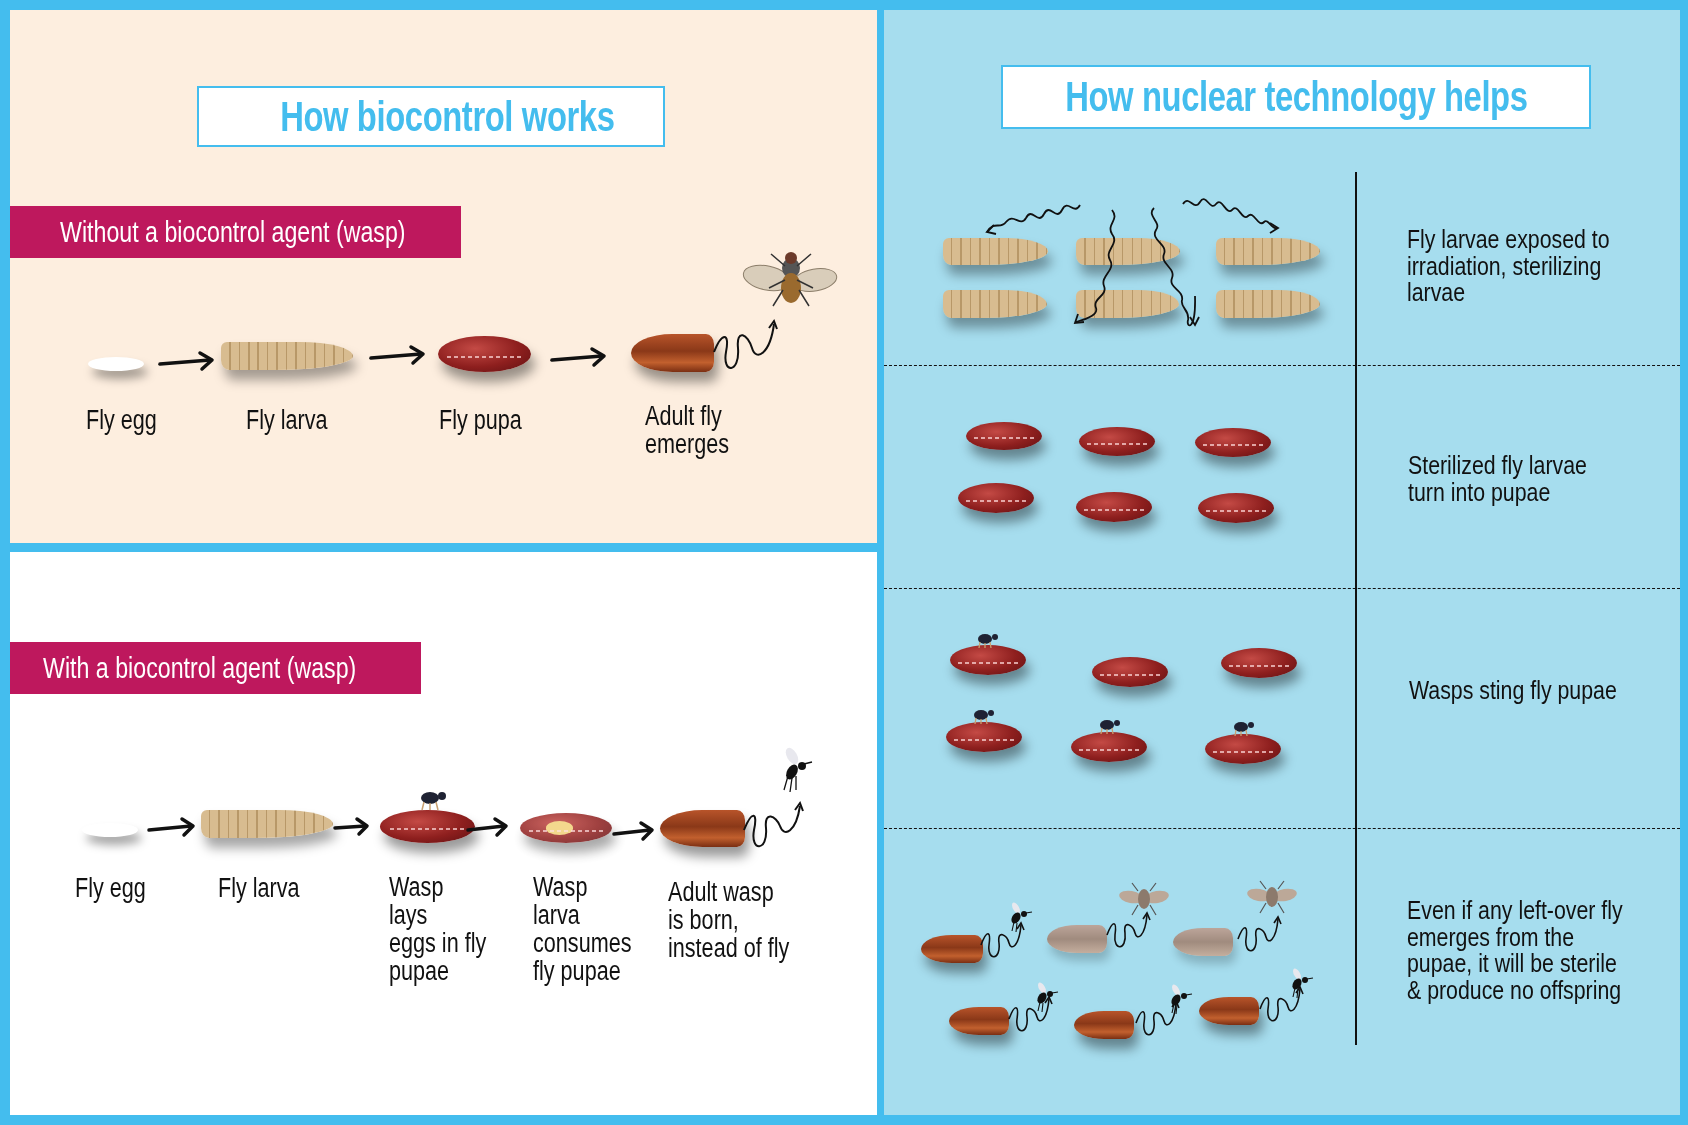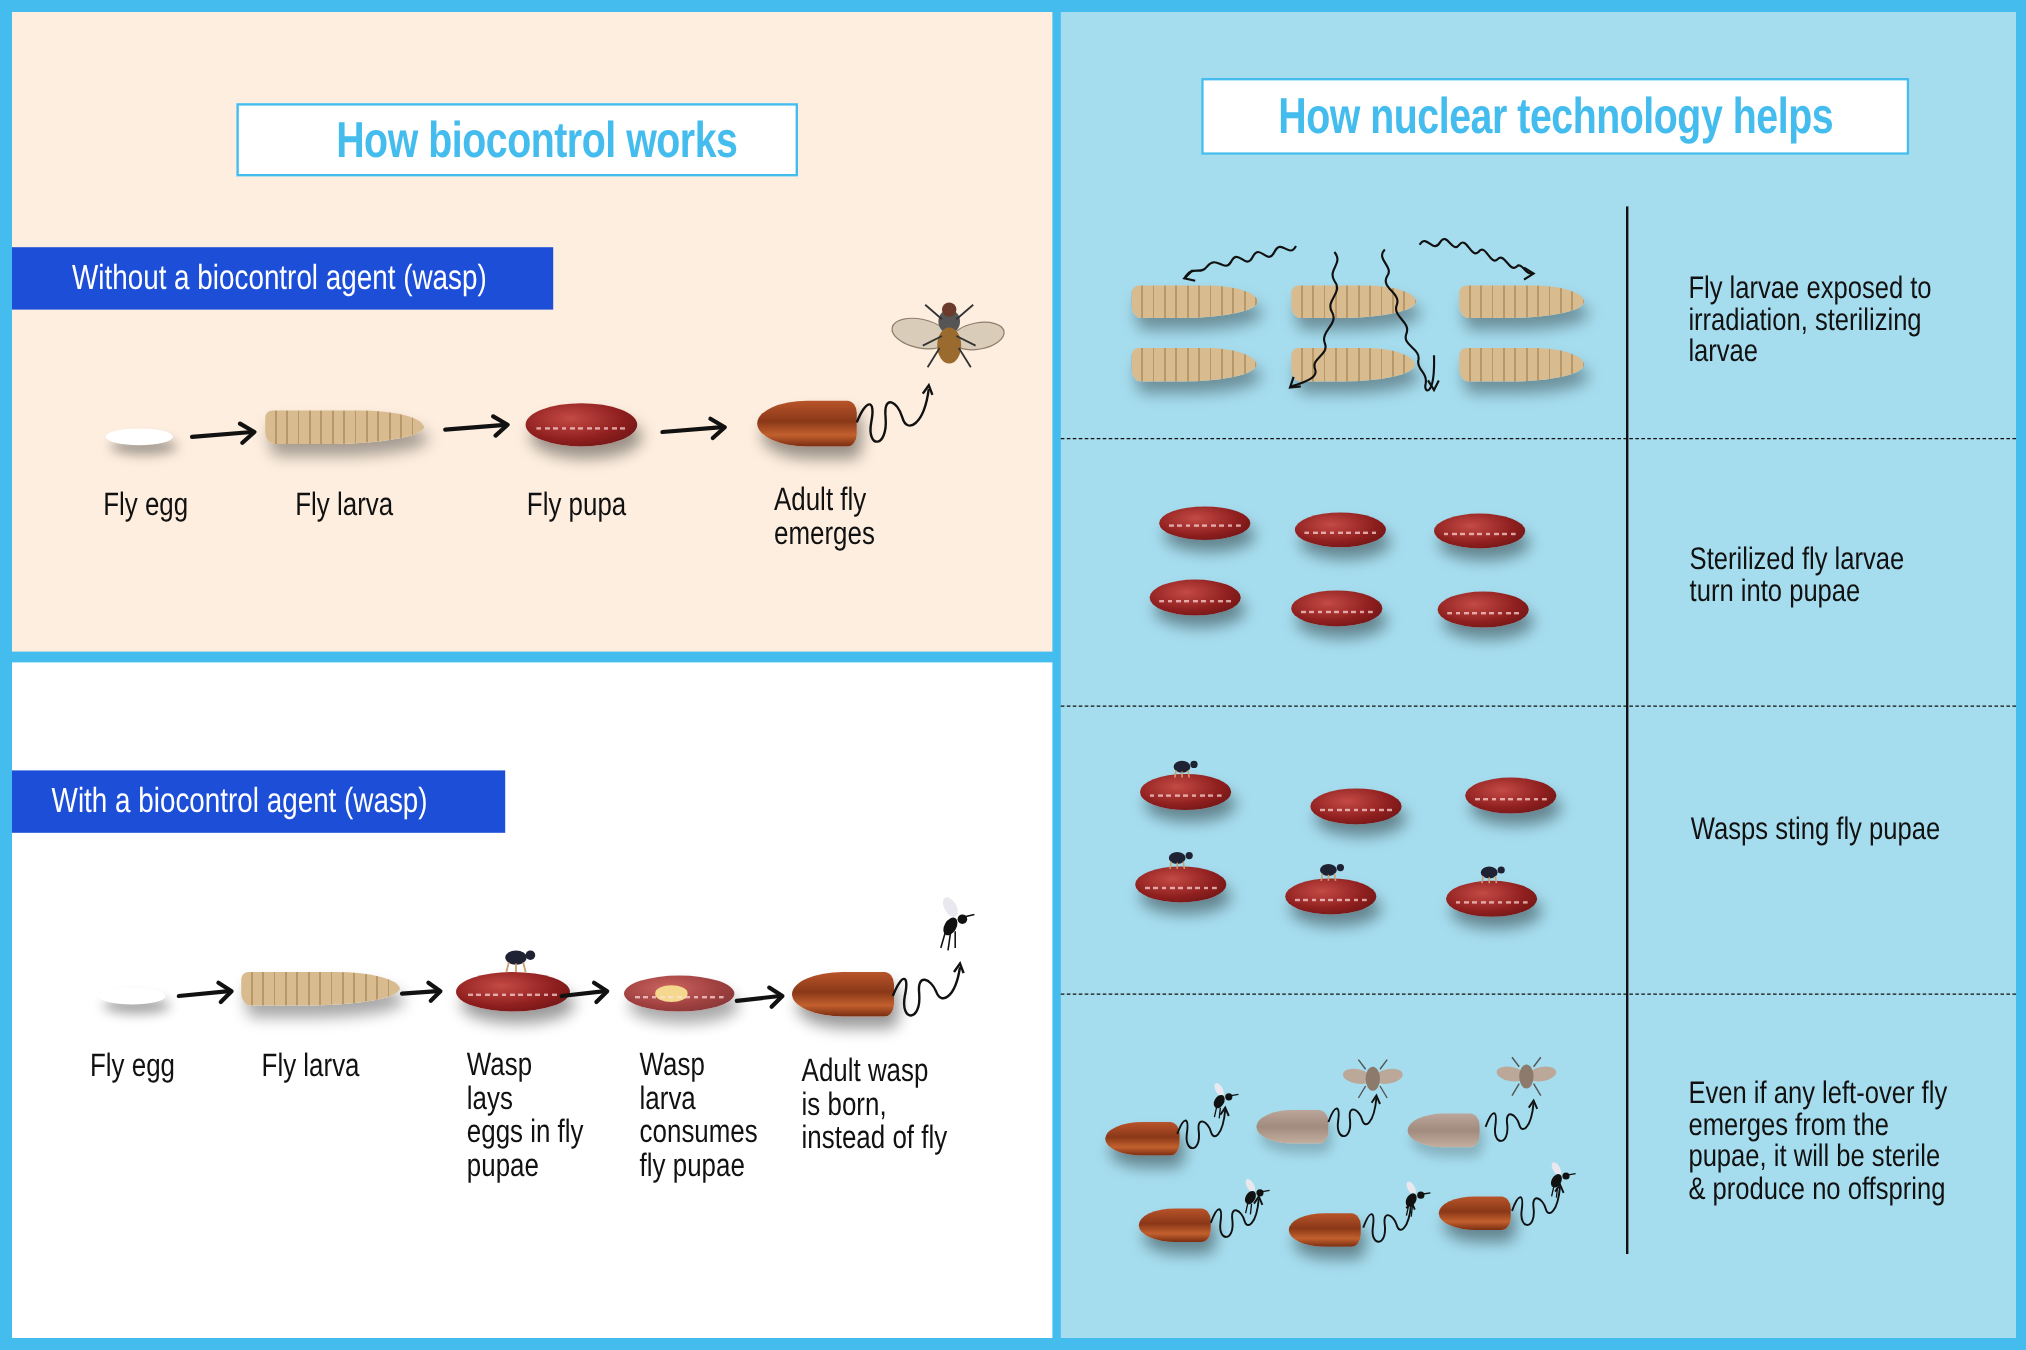--- a/index.html
+++ b/index.html
@@ -3,21 +3,21 @@
 <meta charset="utf-8">
 <style>
   html, body { margin:0; padding:0; }
   body { width:1688px; height:1125px; position:relative; overflow:hidden; background:#44BDEE; font-family:"Liberation Sans", sans-serif; }
   .abs { position:absolute; }
   .panel-tl { left:10px; top:10px; width:867px; height:533px; background:#FDEEDF; }
   .panel-bl { left:10px; top:552px; width:867px; height:563px; background:#FFFFFF; }
   .panel-r  { left:884px; top:10px; width:796px; height:1105px; background:#A6DDEE; }
   .title-box { background:#FFFFFF; border:2px solid #44BDEE; box-sizing:border-box; display:flex; align-items:center; justify-content:center; overflow:hidden; }
   .title-text { color:#44BDEE; font-weight:bold; font-size:42px; white-space:nowrap; display:inline-block; transform:scaleX(0.78); transform-origin:center; letter-spacing:-0.5px; }
-  .banner { background:#1d4ed8; color:#FFFFFF; display:flex; align-items:center; overflow:hidden; }
+  .banner { background:#be185d; color:#FFFFFF; display:flex; align-items:center; overflow:hidden; }
   .banner-text { font-size:29px; white-space:nowrap; display:inline-block; transform:scaleX(0.8); transform-origin:left center; }
   .label { color:#111; font-size:27px; line-height:28px; white-space:pre; transform:scaleX(0.8); transform-origin:left top; }
   .desc { color:#111; font-size:26px; line-height:26.5px; white-space:pre; transform:scaleX(0.82); transform-origin:left top; }
   .egg { width:56px; height:14px; border-radius:50%; background:#FFFFFF; box-shadow:4px 8px 10px rgba(0,0,0,0.35); }
   .larva { height:28px; border-radius:6px 40% 60% 8px / 6px 50% 50% 10px; background:repeating-linear-gradient(90deg,#D8BC90 0 8px,#B89868 8px 9.5px); box-shadow:4px 10px 12px rgba(0,0,0,0.35); }
   .pupa { border-radius:50%/50%; background:radial-gradient(ellipse at 40% 35%,#C44A45 0%,#8E1F1E 55%,#5E1012 100%); box-shadow:4px 10px 12px rgba(0,0,0,0.4); }
   .pupa::after { content:""; position:absolute; left:10%; right:10%; top:55%; height:2px; background:repeating-linear-gradient(90deg,rgba(255,220,220,0.7) 0 4px,transparent 4px 7px); }
   .case { border-radius:50% 8px 8px 50% / 50% 10px 10px 50%; background:linear-gradient(180deg,#B8542A 0%,#8A3818 45%,#C2602E 75%,#7A2E12 100%); box-shadow:4px 10px 12px rgba(0,0,0,0.4); }
   .case.faded { background:linear-gradient(180deg,#BCA59A 0%,#A08B7E 50%,#C4AE9E 100%); box-shadow:3px 8px 10px rgba(0,0,0,0.2); }
   .wasp-larva-blob { position:absolute; left:28%; top:28%; width:30%; height:45%; border-radius:50%; background:#F2D27A; }

